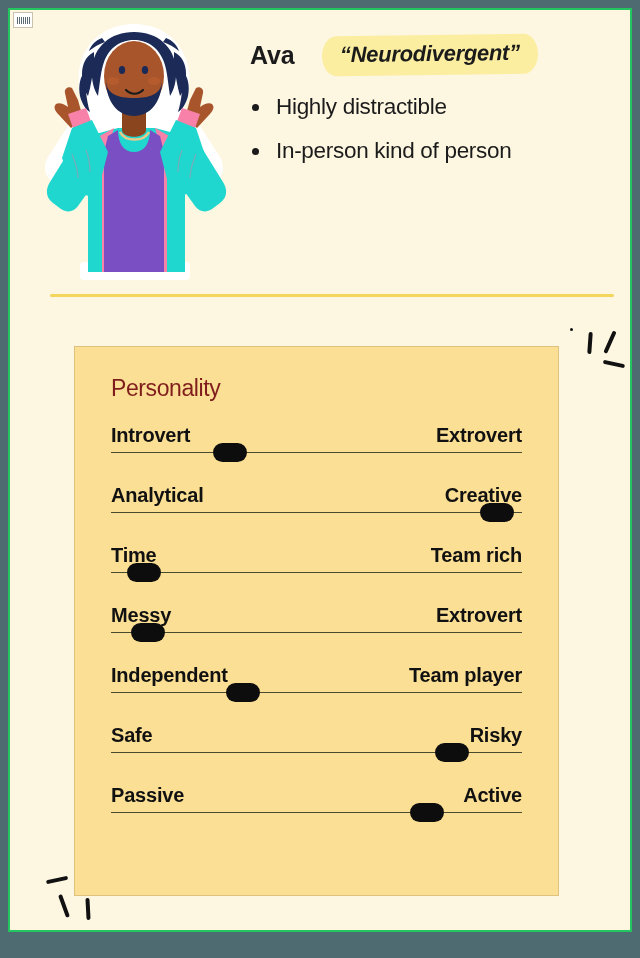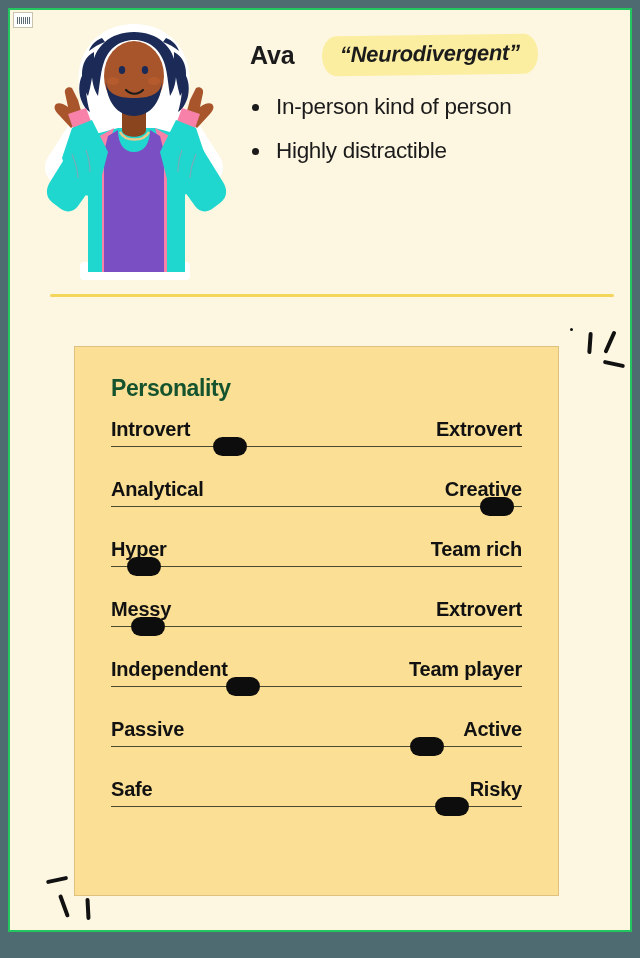--- a/index.html
+++ b/index.html
@@ -145,24 +145,24 @@
     left: 64px;
     top: 336px;
     width: 485px;
     height: 550px;
     background: #fbdf94;
     border: 1px solid #e0c27e;
     padding: 28px 36px 0 36px;
   }
   .card-title {
     font-size: 23px;
-    font-weight: bold;
-    color: #14532d;
+    font-weight: normal;
+    color: #7f1d1d;
     letter-spacing: -0.4px;
-    margin-bottom: 16px;
+    margin-bottom: 22px;
   }
 
   
   .slider {
     position: relative;
     height: 60px;
   }
   .slider-labels {
     display: flex;
     justify-content: space-between;
@@ -268,22 +268,22 @@
         </g>
       </svg>
     </div>
 
     <div class="name-row">
       <span class="persona-name">Ava</span>
       <span class="quote-badge">“Neurodivergent”</span>
     </div>
 
     <ul class="traits">
+      <li>Highly distractible</li>
       <li>In-person kind of person</li>
-      <li>Highly distractible</li>
     </ul>
   </div>
 
   <div class="divider"></div>
 
   <div class="sparkle-group sparkles-tr">
     <div class="spark" style="left:20px; top:6px;  width:3px; height:3px; border-radius:50%;"></div>
     <div class="spark" style="left:38px; top:10px; width:3.5px; height:22px; transform:rotate(4deg);"></div>
     <div class="spark" style="left:58px; top:8px;  width:3.5px; height:24px; transform:rotate(24deg);"></div>
     <div class="spark" style="left:53px; top:40px; width:22px; height:3.5px; transform:rotate(12deg);"></div>
@@ -313,21 +313,21 @@
         <span>Analytical</span>
         <span>Creative</span>
       </div>
       <div class="slider-track">
         <div class="slider-thumb" style="left: 94%;"></div>
       </div>
     </div>
 
     <div class="slider">
       <div class="slider-labels">
-        <span>Hyper</span>
+        <span>Time</span>
         <span>Team rich</span>
       </div>
       <div class="slider-track">
         <div class="slider-thumb" style="left: 8%;"></div>
       </div>
     </div>
 
     <div class="slider">
       <div class="slider-labels">
         <span>Messy</span>
@@ -343,32 +343,32 @@
         <span>Independent</span>
         <span>Team player</span>
       </div>
       <div class="slider-track">
         <div class="slider-thumb" style="left: 32%;"></div>
       </div>
     </div>
 
     <div class="slider">
       <div class="slider-labels">
+        <span>Safe</span>
+        <span>Risky</span>
+      </div>
+      <div class="slider-track">
+        <div class="slider-thumb" style="left: 83%;"></div>
+      </div>
+    </div>
+
+    <div class="slider">
+      <div class="slider-labels">
         <span>Passive</span>
         <span>Active</span>
       </div>
       <div class="slider-track">
         <div class="slider-thumb" style="left: 77%;"></div>
       </div>
     </div>
 
-    <div class="slider">
-      <div class="slider-labels">
-        <span>Safe</span>
-        <span>Risky</span>
-      </div>
-      <div class="slider-track">
-        <div class="slider-thumb" style="left: 83%;"></div>
-      </div>
-    </div>
-
   </div>
 </div>
 
 </body></html>

